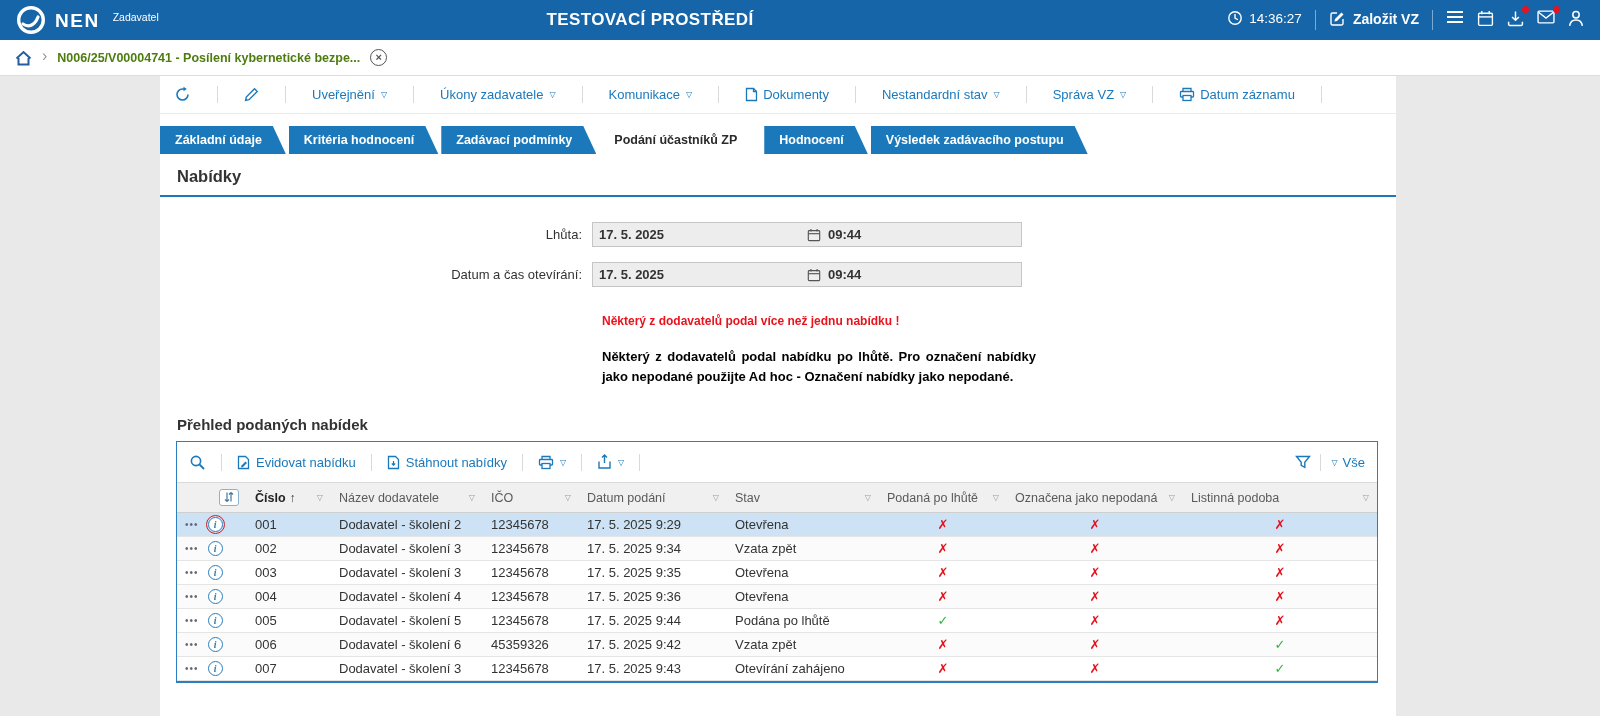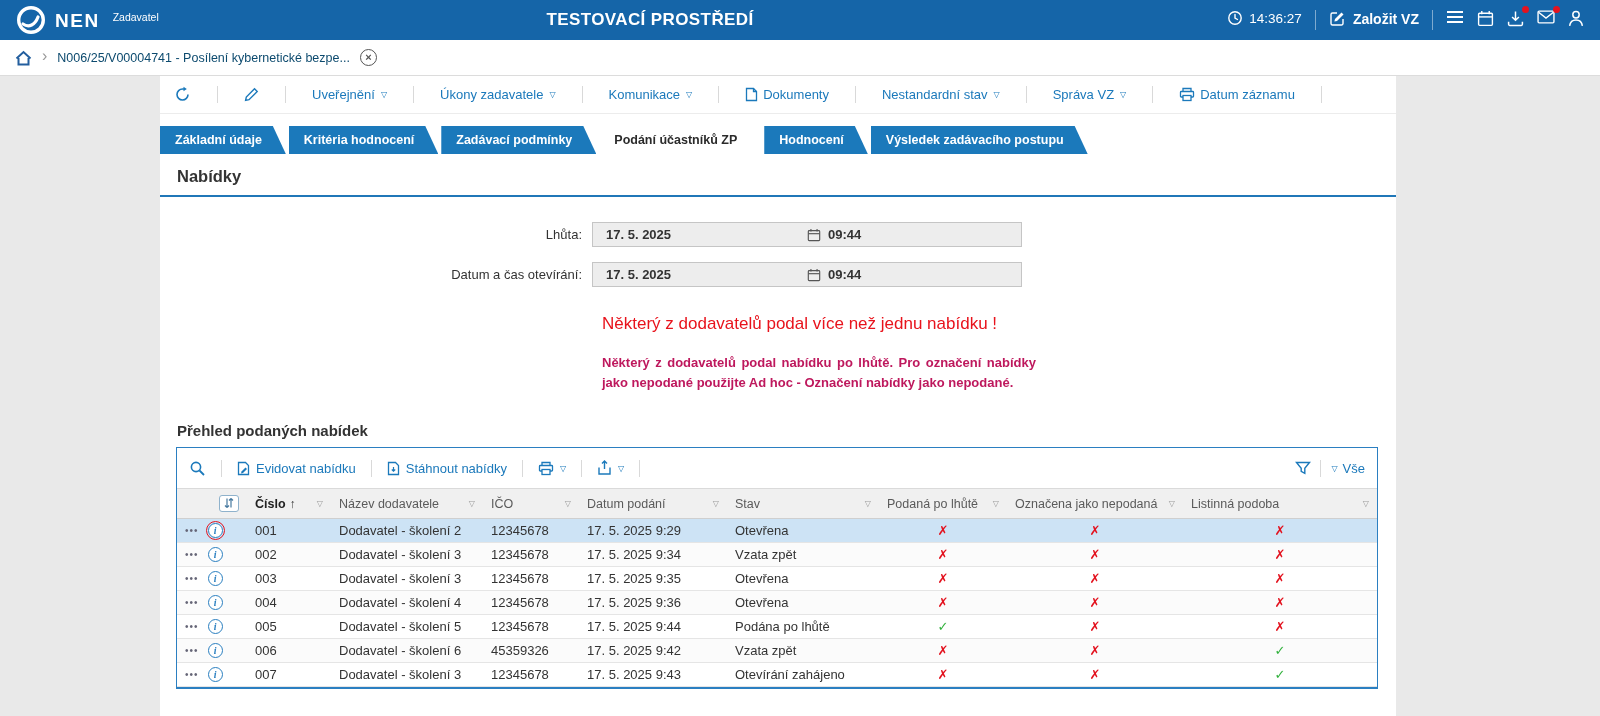--- a/index.html
+++ b/index.html
@@ -16,21 +16,21 @@
   .top-right{margin-left:auto;display:flex;align-items:flex-start;gap:13px}
   .vsep{width:1px;height:20px;background:rgba(255,255,255,.45)}
   .clock{display:flex;align-items:center;gap:6px;font-size:13.5px}
   .createvz{display:flex;align-items:center;gap:7px;font-size:14px;font-weight:bold;cursor:pointer}
   .tico{position:relative;display:inline-flex;cursor:pointer;color:#fff}
   .badge{position:absolute;top:-4px;right:-5px;width:7px;height:7px;background:#e3131f;border-radius:50%}
 
   
   .crumbbar{height:36px;background:#fff;display:flex;align-items:center;padding:0 15px;gap:10px;border-bottom:1px solid #dcdcdc}
   .crumb-sep{color:#9a9a9a;font-size:16px;margin-top:-3px}
-  .crumb-label{font-size:12.5px;font-weight:normal;color:#0c4a6e;cursor:pointer}
+  .crumb-label{font-size:12.5px;font-weight:bold;color:#4d7c0f;cursor:pointer}
   .crumb-close{width:17px;height:17px;border:1.5px solid #555;border-radius:50%;display:flex;align-items:center;justify-content:center;color:#555;font-size:11px;font-weight:bold;line-height:1;cursor:pointer}
 
   
   .page{height:640px}
   .panel{margin-left:160px;width:1236px;height:640px;background:#fff;overflow:hidden}
 
   
   .cmdbar{display:flex;align-items:center;height:38px;padding:0 14px;gap:26px;border-bottom:1px solid #ececec;color:#1b79bb}
   .cmd{display:flex;align-items:center;gap:5px;font-size:13px;cursor:pointer;white-space:nowrap;color:#1b79bb}
   .caret{font-size:8px;margin-left:1px}
@@ -42,26 +42,26 @@
   .tab{background:#1b79bb;color:#fff;font-size:12.5px;font-weight:bold;padding:7px 24px 7px 15px;margin-right:3px;clip-path:polygon(0 0,calc(100% - 13px) 0,100% 100%,0 100%);cursor:pointer;white-space:nowrap}
   .tab.active{background:#fff;color:#2b2b2b}
 
   .section-head{font-size:16.5px;font-weight:bold;color:#333;padding:13px 17px 9px;border-bottom:2px solid #2077b8}
 
   
   .formarea{margin-top:25px}
   .frow{display:flex;align-items:center;margin-bottom:15px}
   .flabel{flex:0 0 432px;text-align:right;padding-right:10px;font-size:13px;color:#333}
   .fgroup{width:430px;height:25px;border:1px solid #c5c5c5;background:#ededed;display:flex;align-items:center;font-size:13px;font-weight:bold;color:#333}
-  .fdate{flex:1;padding:0 13px;cursor:text}
+  .fdate{flex:1;padding:0 6px;cursor:text}
   .fcal{display:inline-flex;color:#555;margin-right:7px;cursor:pointer}
   .ftime{width:193px;cursor:text}
 
-  .warn-red{margin:27px 0 19px 442px;color:#e8131c;font-weight:normal;font-size:17px}
-  .warn-note{margin-left:442px;width:434px;font-size:13px;font-weight:bold;color:#be185d;text-align:justify;line-height:1.5}
+  .warn-red{margin:27px 0 19px 442px;color:#e8131c;font-weight:bold;font-size:12px}
+  .warn-note{margin-left:442px;width:434px;font-size:13px;font-weight:bold;color:#000000;text-align:justify;line-height:1.5}
 
   
   .grid-title{margin:30px 0 8px 17px;font-size:15px;font-weight:bold;color:#333}
   .grid{margin:0 18px 0 16px;border:1px solid #2b7fc1;border-bottom-width:2px}
   .gtoolbar{display:flex;align-items:center;height:40px;padding:0 12px;gap:15px;color:#1b79bb;font-size:13px}
   .gright{margin-left:auto;display:flex;align-items:center;gap:9px}
 
   table{width:100%;border-collapse:collapse;table-layout:fixed}
   thead th{background:#f0f0f0;height:30px;font-size:12.5px;font-weight:normal;color:#5a5a5a;text-align:right;padding:0 8px;border-top:1px solid #dadada;border-bottom:1px solid #cfcfcf;cursor:pointer}
   .th-in{display:flex;align-items:center;gap:4px}

